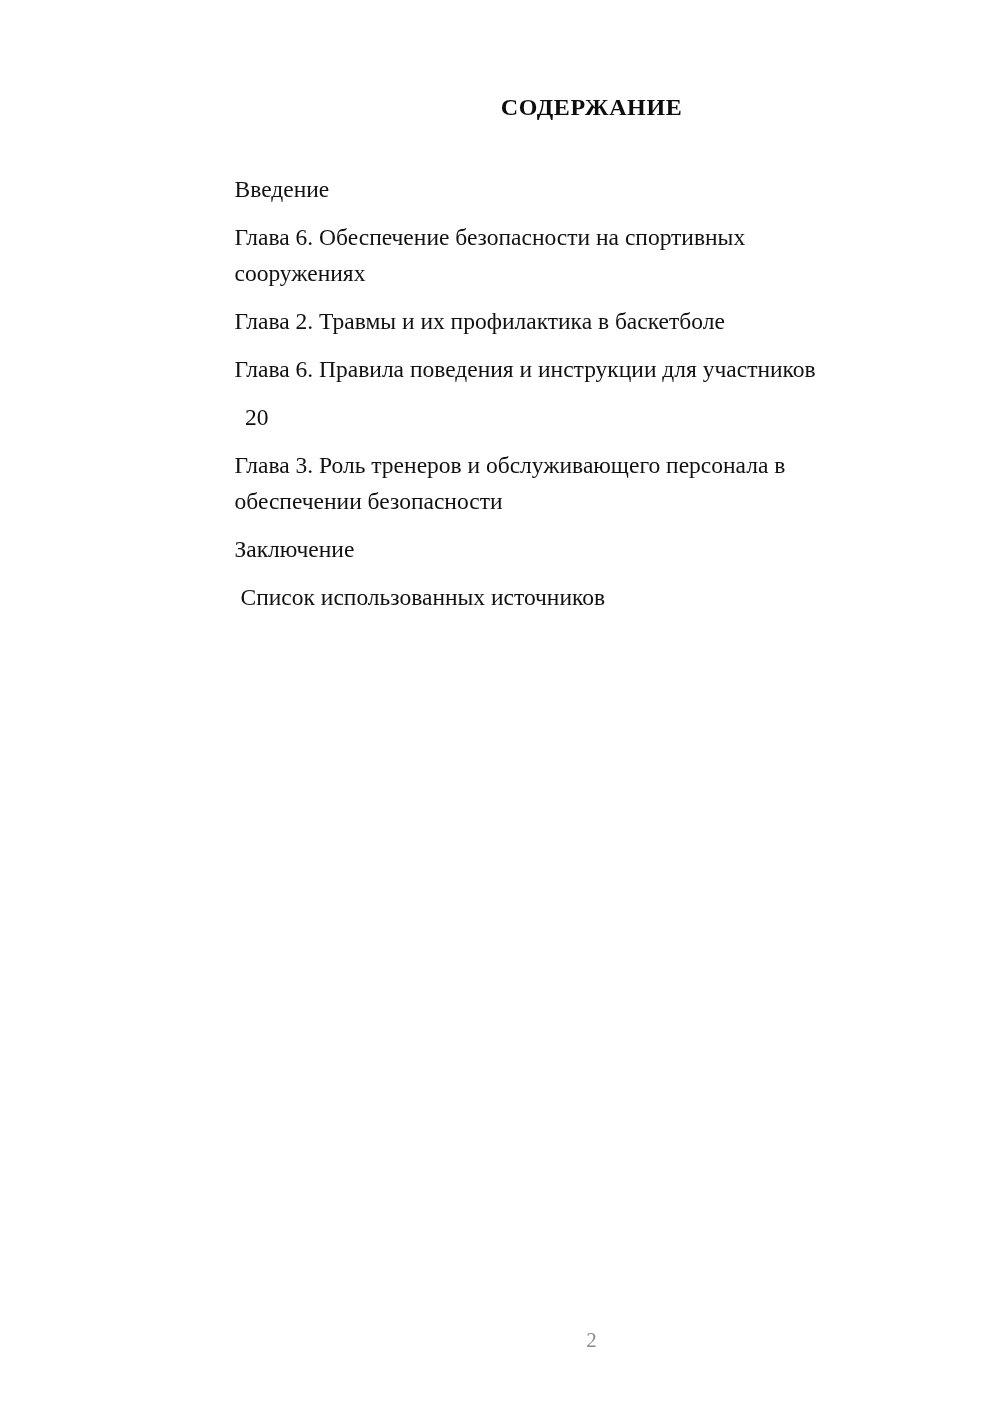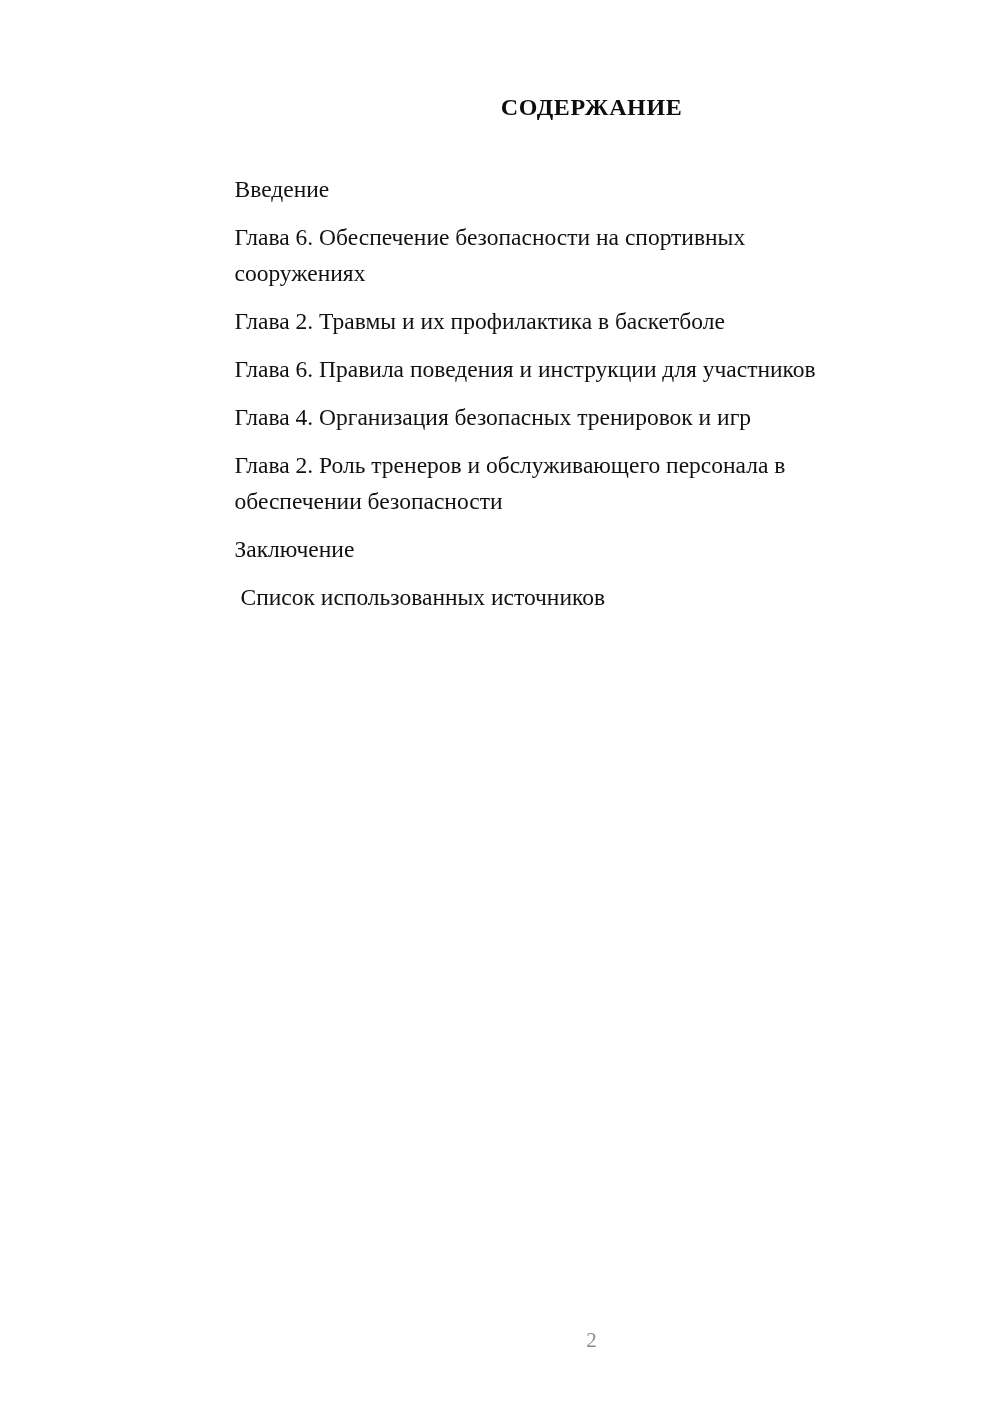--- a/index.html
+++ b/index.html
@@ -107,26 +107,25 @@
       <span class="toc-entry-label">Глава 2. Травмы и их профилактика в баскетболе</span>
       <span class="toc-entry-page">7</span>
     </div>
 
     <div class="toc-entry">
       <span class="toc-entry-label">Глава 6. Правила поведения и инструкции для участников</span>
       <span class="toc-entry-page">9</span>
     </div>
 
     <div class="toc-entry">
-      <span class="toc-entry-label">Глава 4. Организация безопасных тренировок и игр</span>
       <span class="toc-entry-page">20</span>
     </div>
 
     <div class="toc-entry">
-      <span class="toc-entry-label">Глава 2. Роль тренеров и обслуживающего персонала в
+      <span class="toc-entry-label">Глава 3. Роль тренеров и обслуживающего персонала в
 обеспечении безопасности</span>
       <span class="toc-entry-page">13</span>
     </div>
 
     <div class="toc-entry">
       <span class="toc-entry-label">Заключение</span>
       <span class="toc-entry-page">15</span>
     </div>
 
     <div class="toc-entry">

